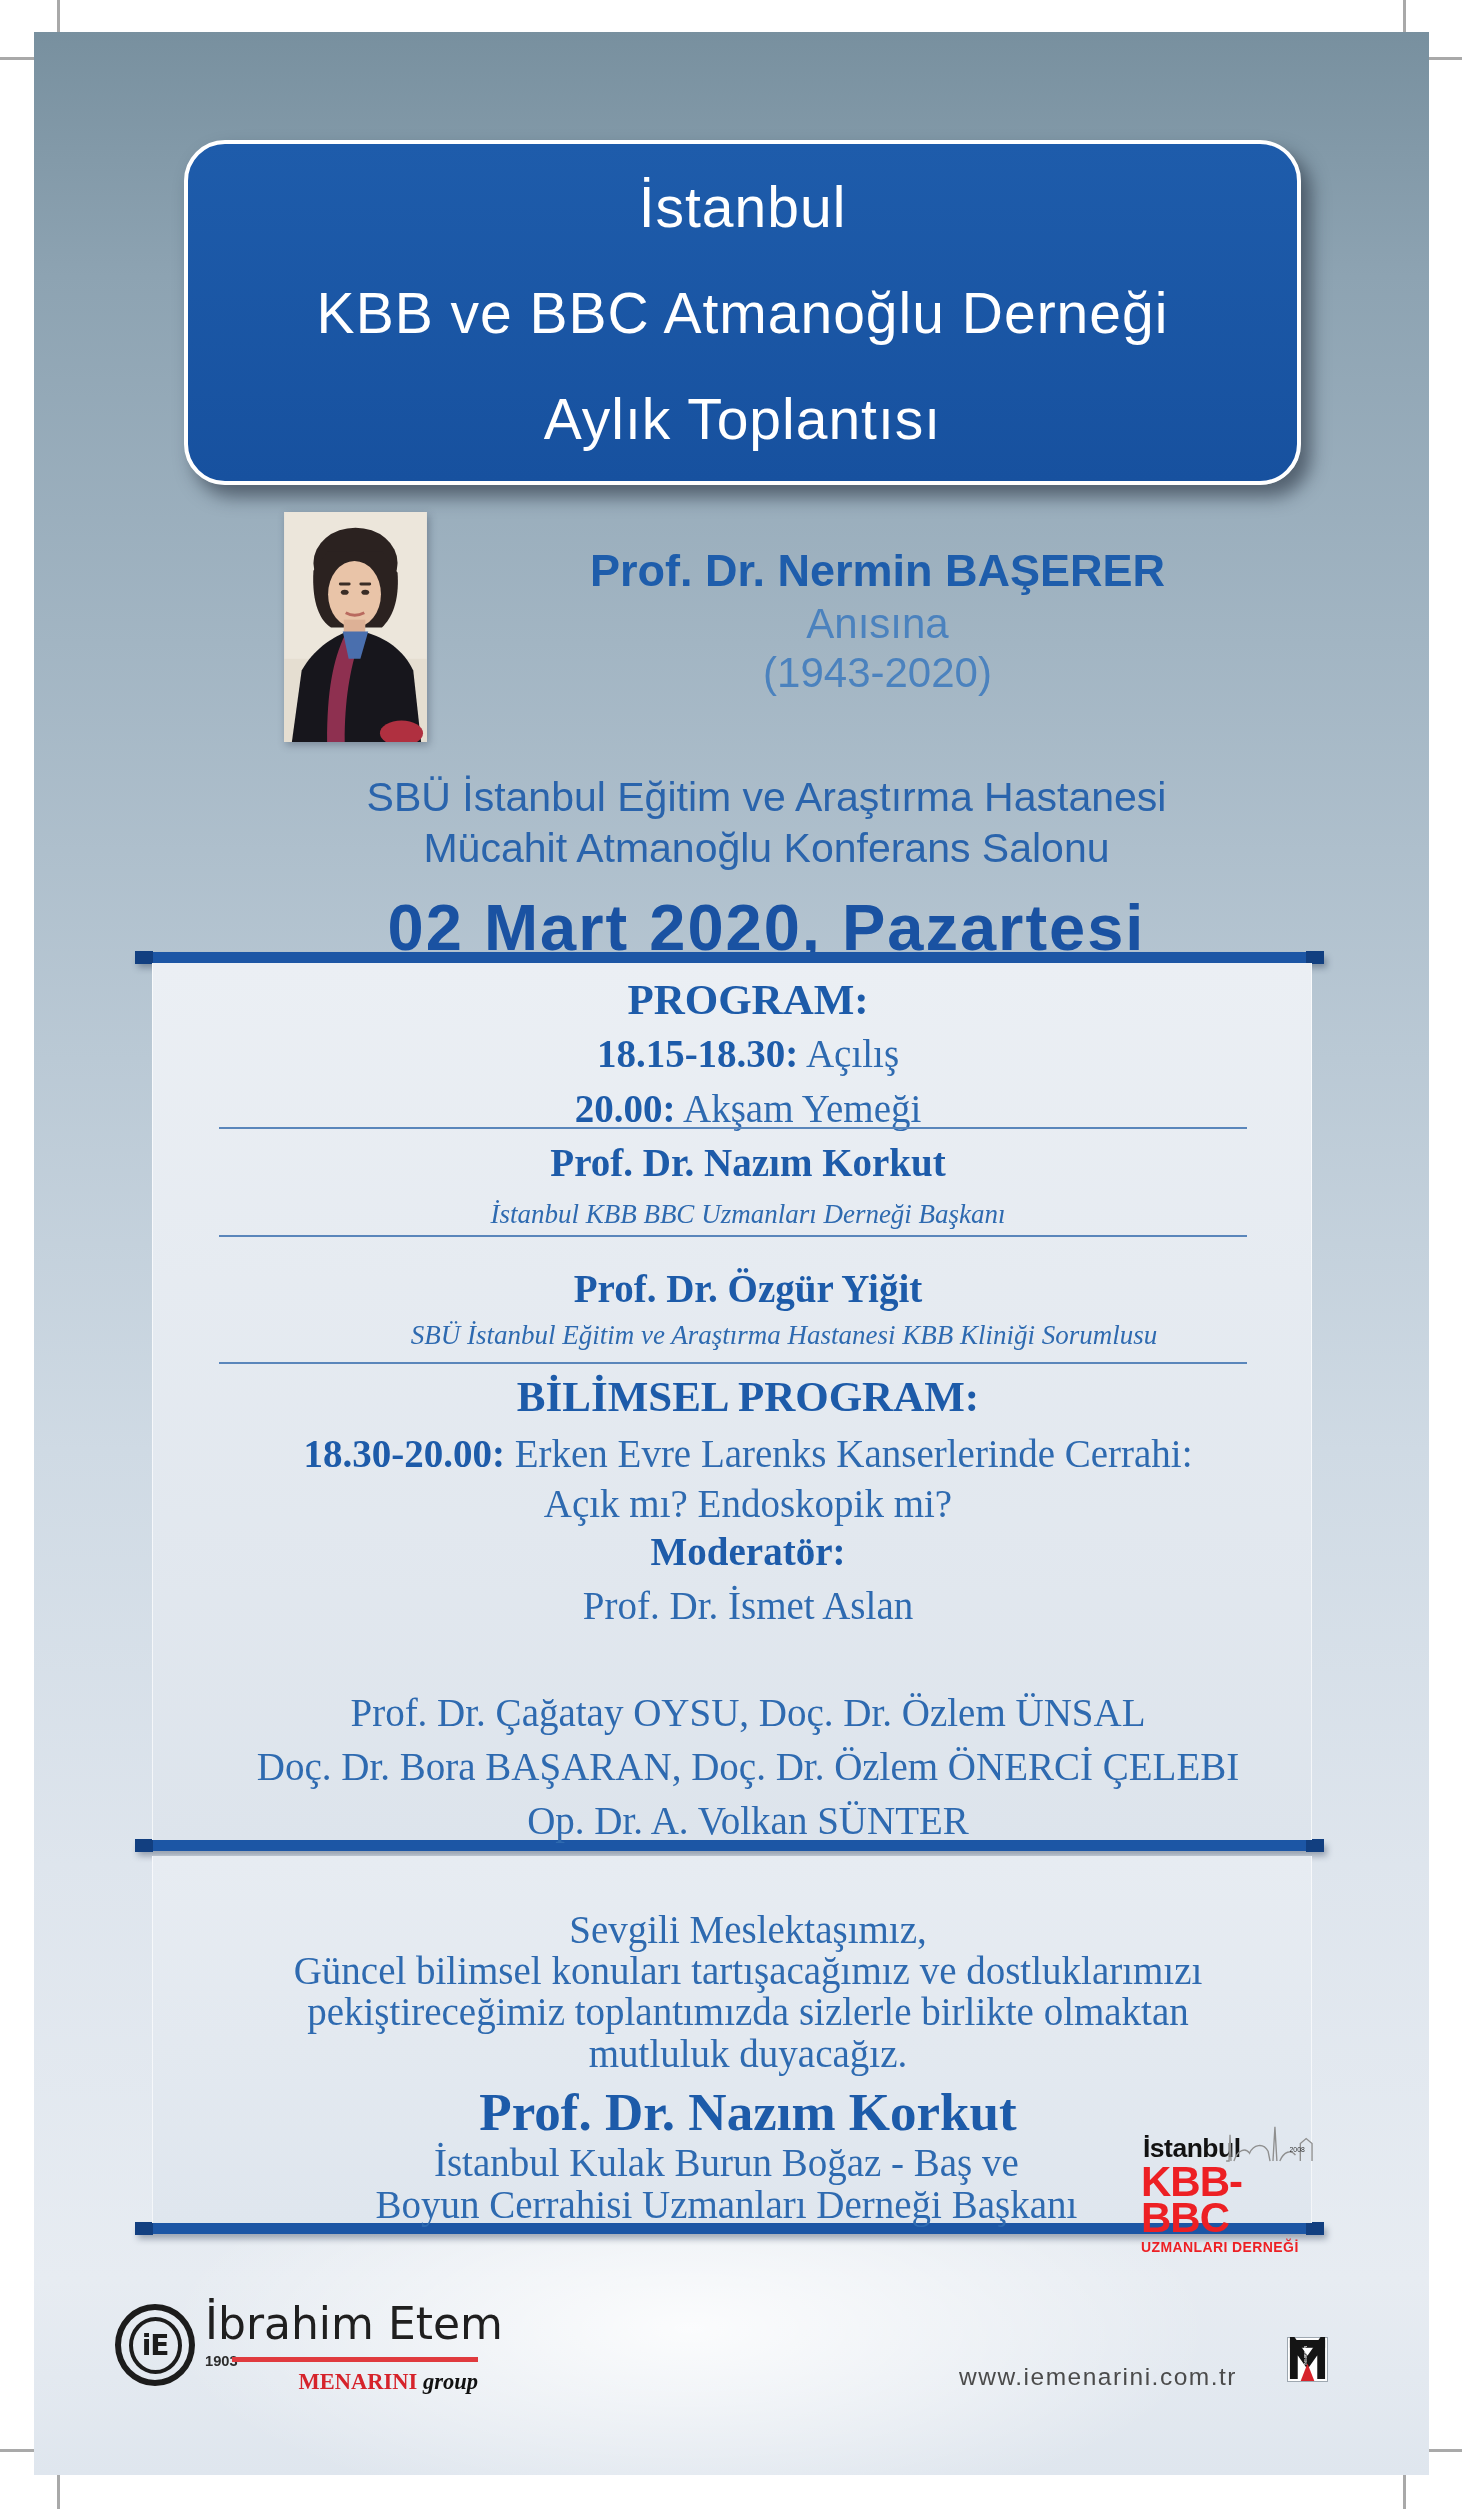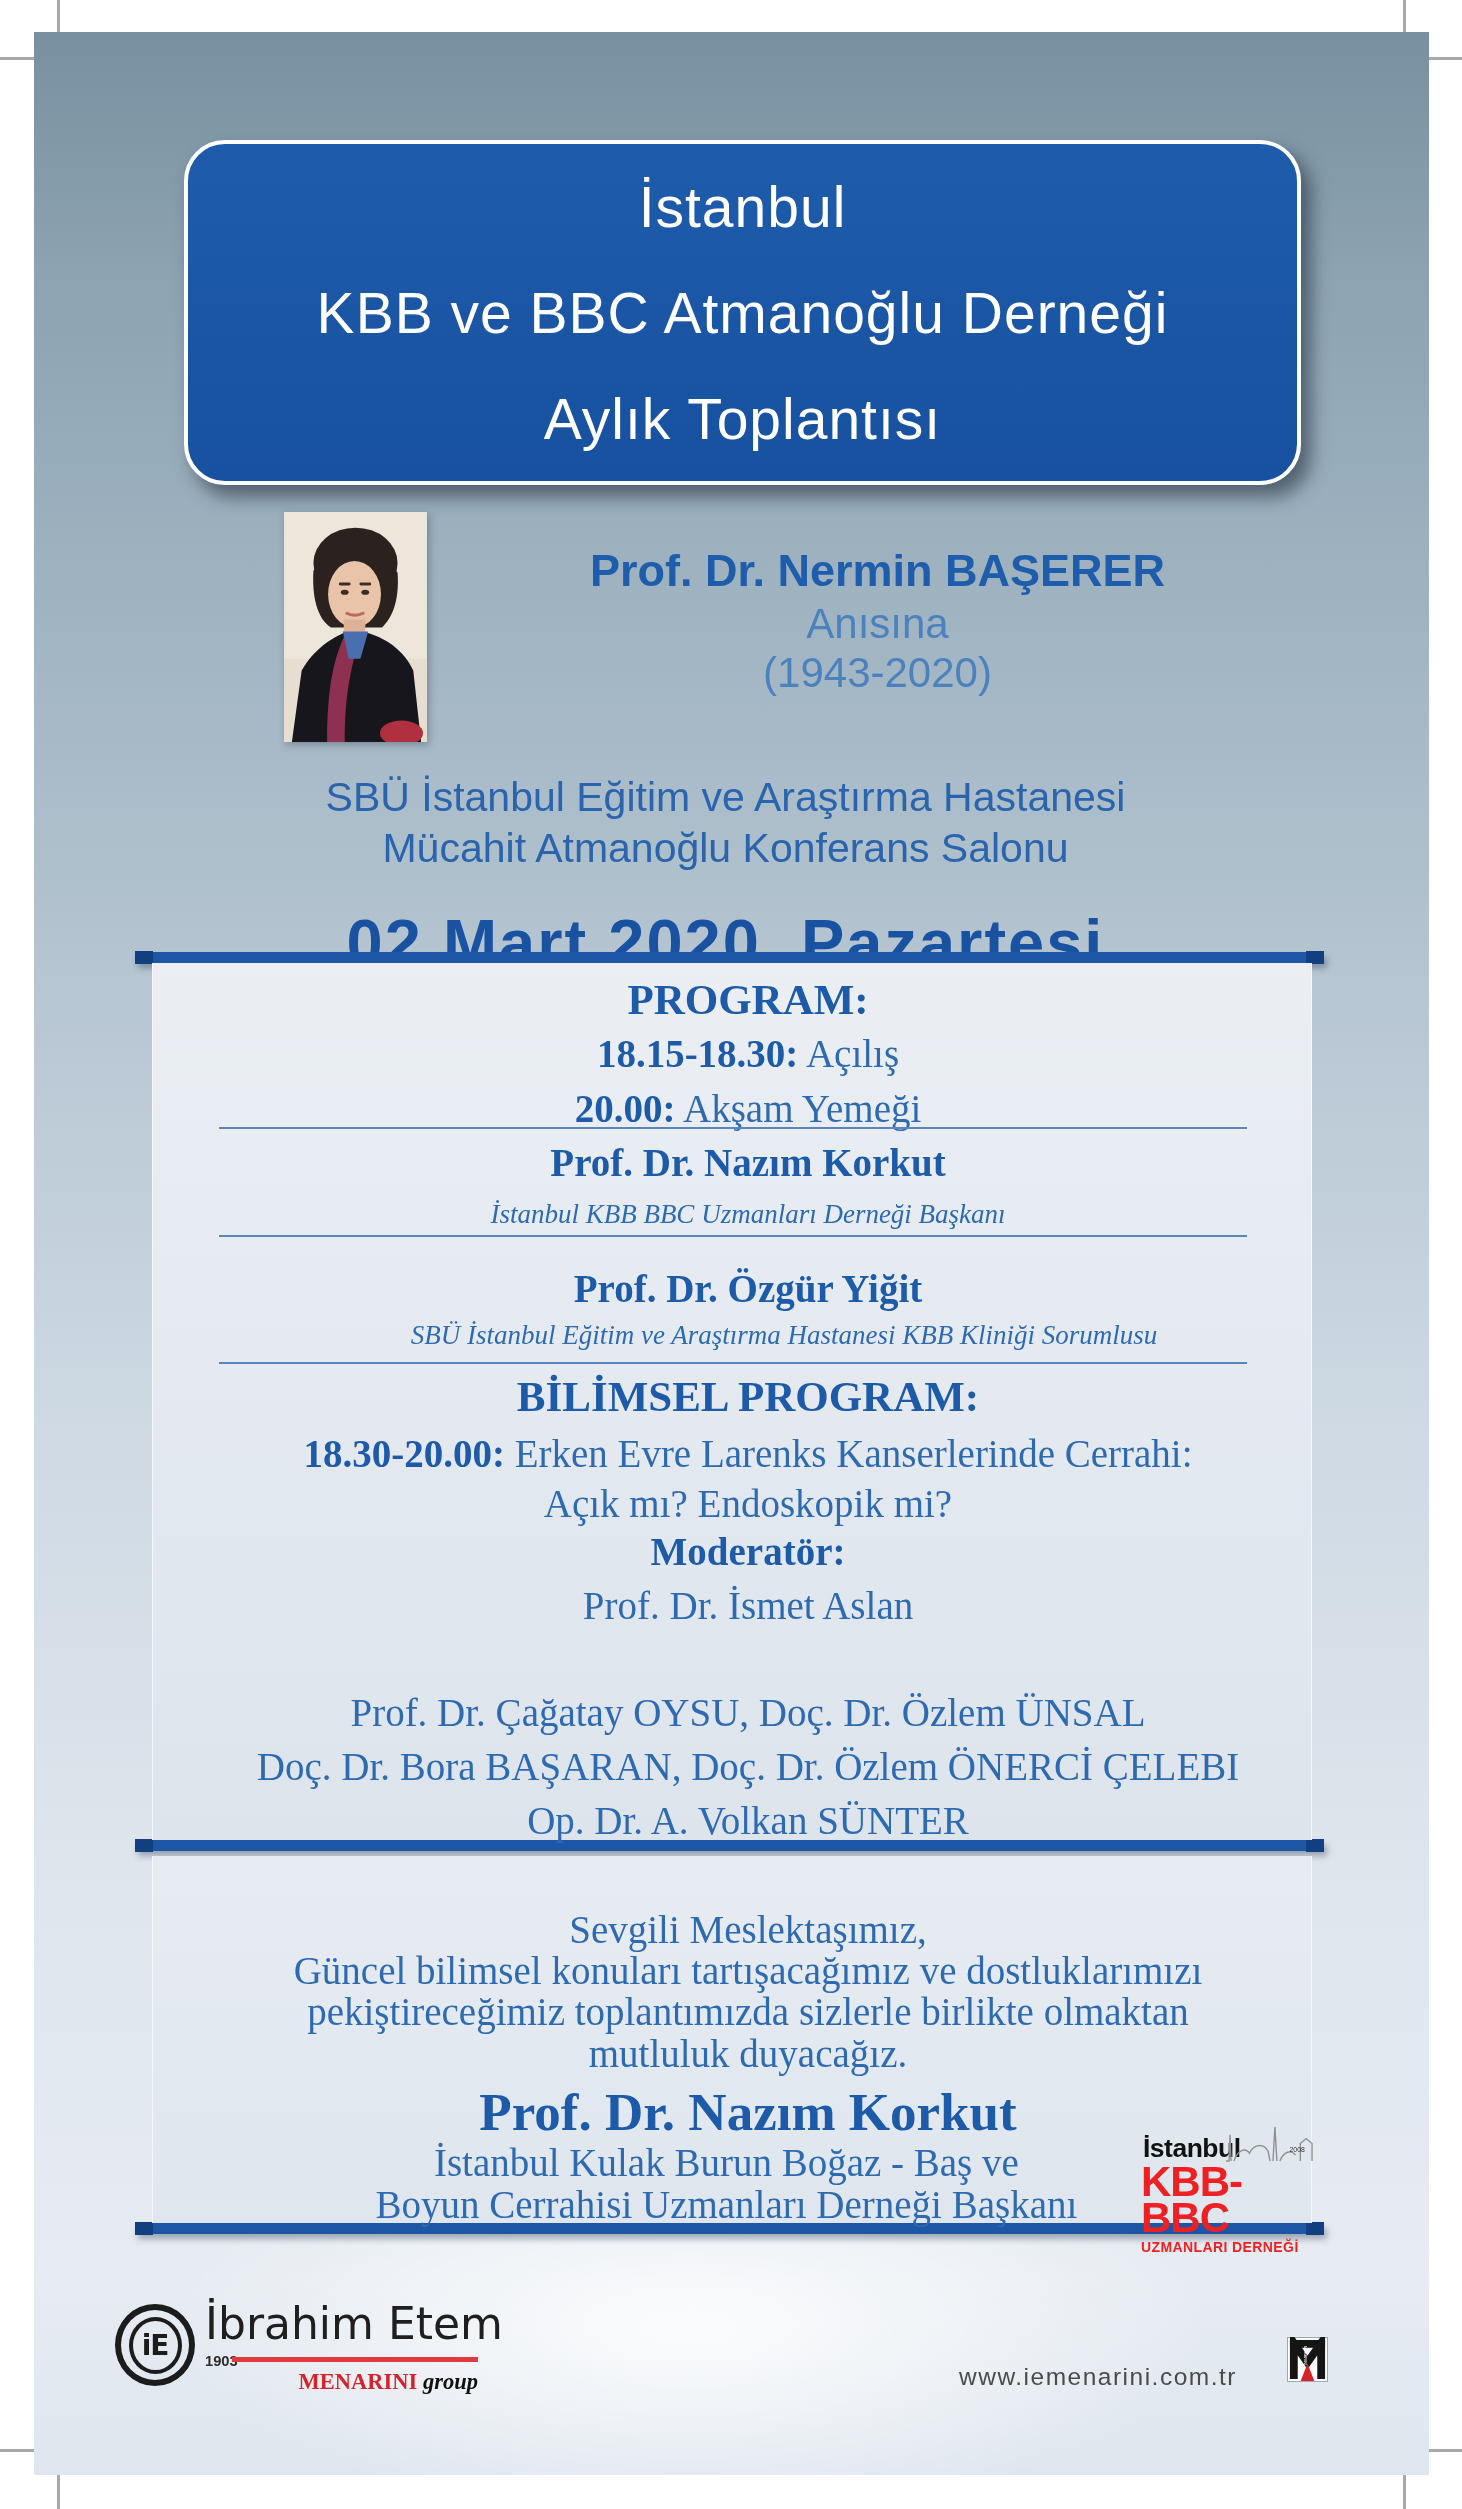--- a/index.html
+++ b/index.html
@@ -27,23 +27,23 @@
     display:flex;flex-direction:column;justify-content:center;
     text-align:center;color:#ffffff;
   }
   .header-line{font-size:57px;line-height:106px;font-weight:400;letter-spacing:1px;}
   
   .photo{position:absolute;left:250px;top:480px;width:143px;height:230px;box-shadow:2px 2.9px 7.8px rgba(40,50,70,0.35);}
   .memorial{position:absolute;left:412px;top:510px;width:863px;text-align:center;}
   .memorial-name{font-size:45px;font-weight:bold;color:#1e5dab;line-height:57px;}
   .memorial-sub{font-size:42px;color:#4b82be;line-height:49px;}
   
-  .venue{position:absolute;left:0;top:740px;width:1383px;text-align:center;color:#2a64ac;}
+  .venue{position:absolute;left:0;top:740px;width:1383px;text-align:center;color:#2a64ac;padding-left:41px;}
   .venue-line{font-size:41px;line-height:51px;}
-  .venue-date{font-size:65px;font-weight:bold;letter-spacing:2px;color:#1a52a2;margin-top:31px;}
+  .venue-date{font-size:65px;font-weight:bold;letter-spacing:2px;color:#1a52a2;margin-top:16px;}
   
   .bar{position:absolute;left:101px;width:1189px;height:10.8px;background:#1c56a5;box-shadow:2.9px 4.9px 5.9px rgba(45,60,85,0.4);}
   .bar::before,.bar::after{content:"";position:absolute;top:-1px;width:17.6px;height:12.7px;background:#123f80;}
   .bar::before{left:0;} .bar::after{right:0;}
   .sec-box{
     position:absolute;left:118px;width:1160px;
     border-left:1px solid rgba(255,255,255,0.65);border-right:1px solid rgba(255,255,255,0.65);
     box-sizing:border-box;
   }
   .box1{top:931px;height:877px;background:linear-gradient(180deg,#ebeff4,#dde4ec);}

